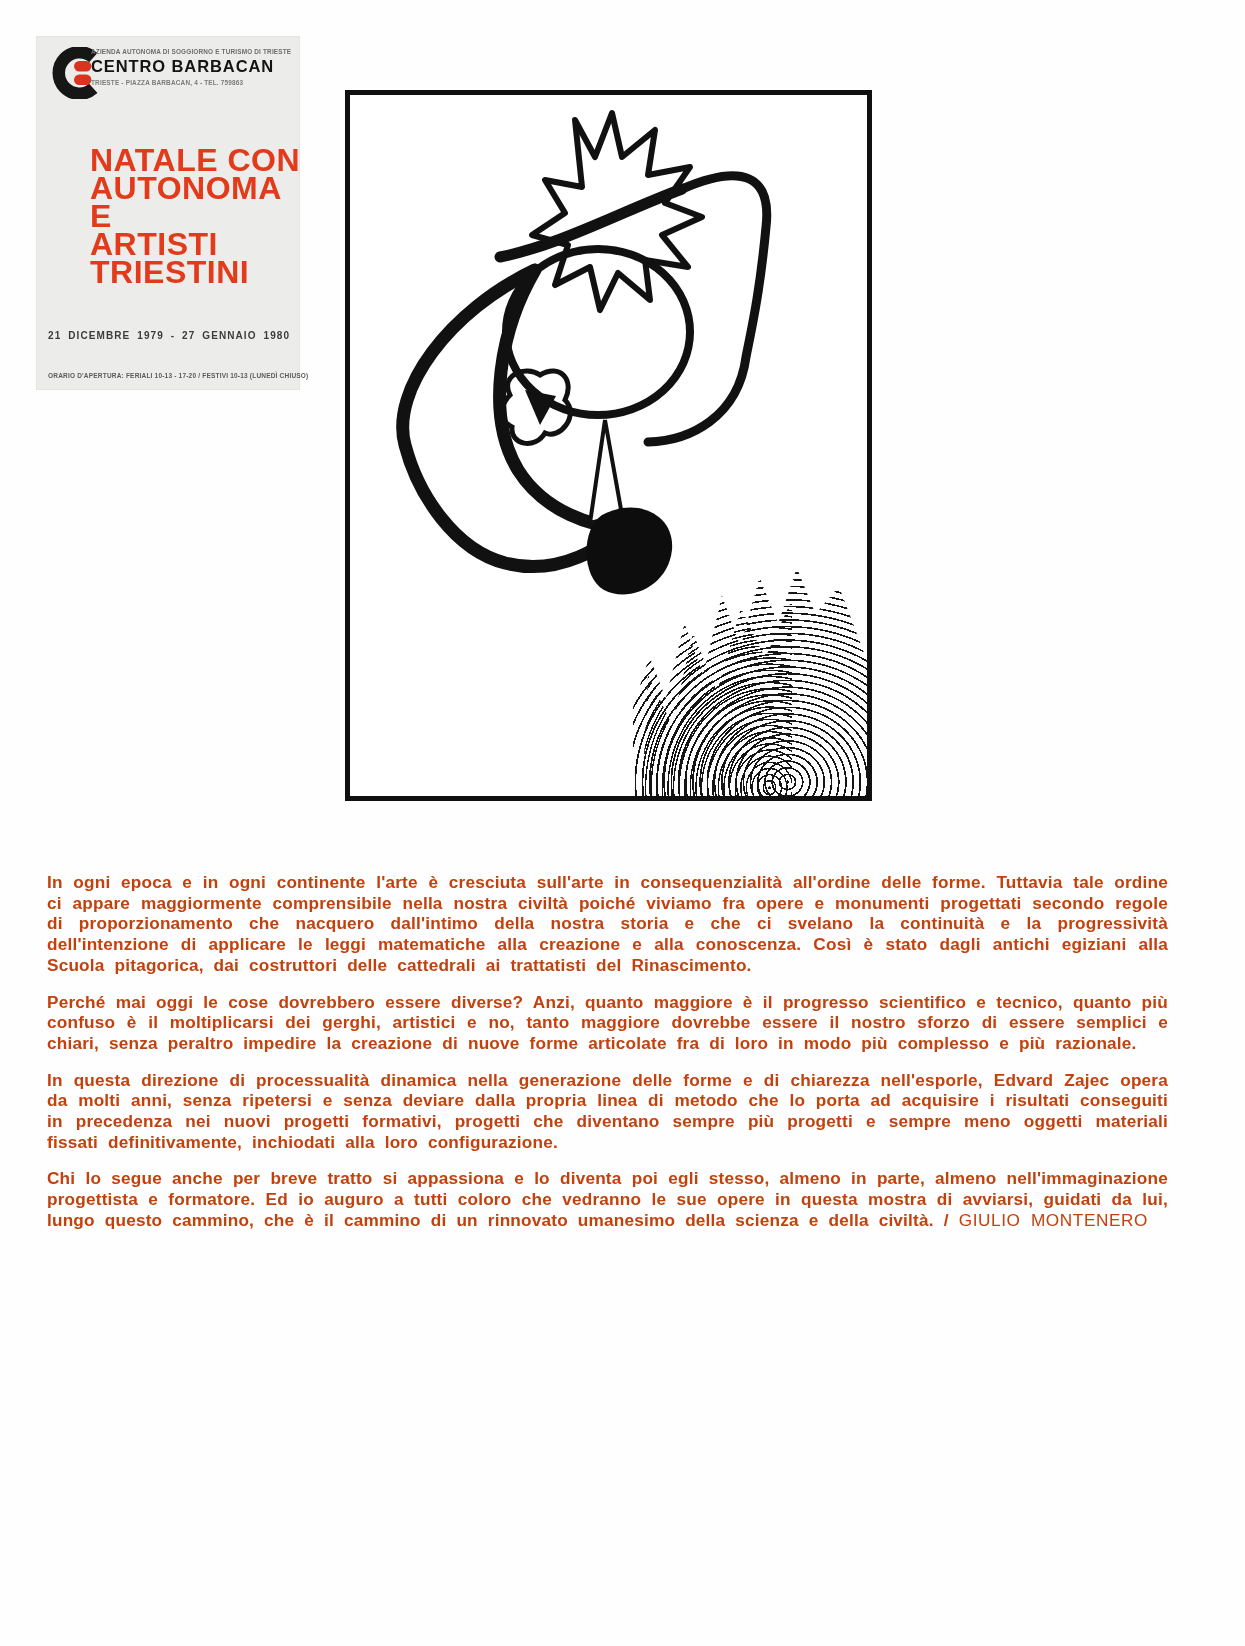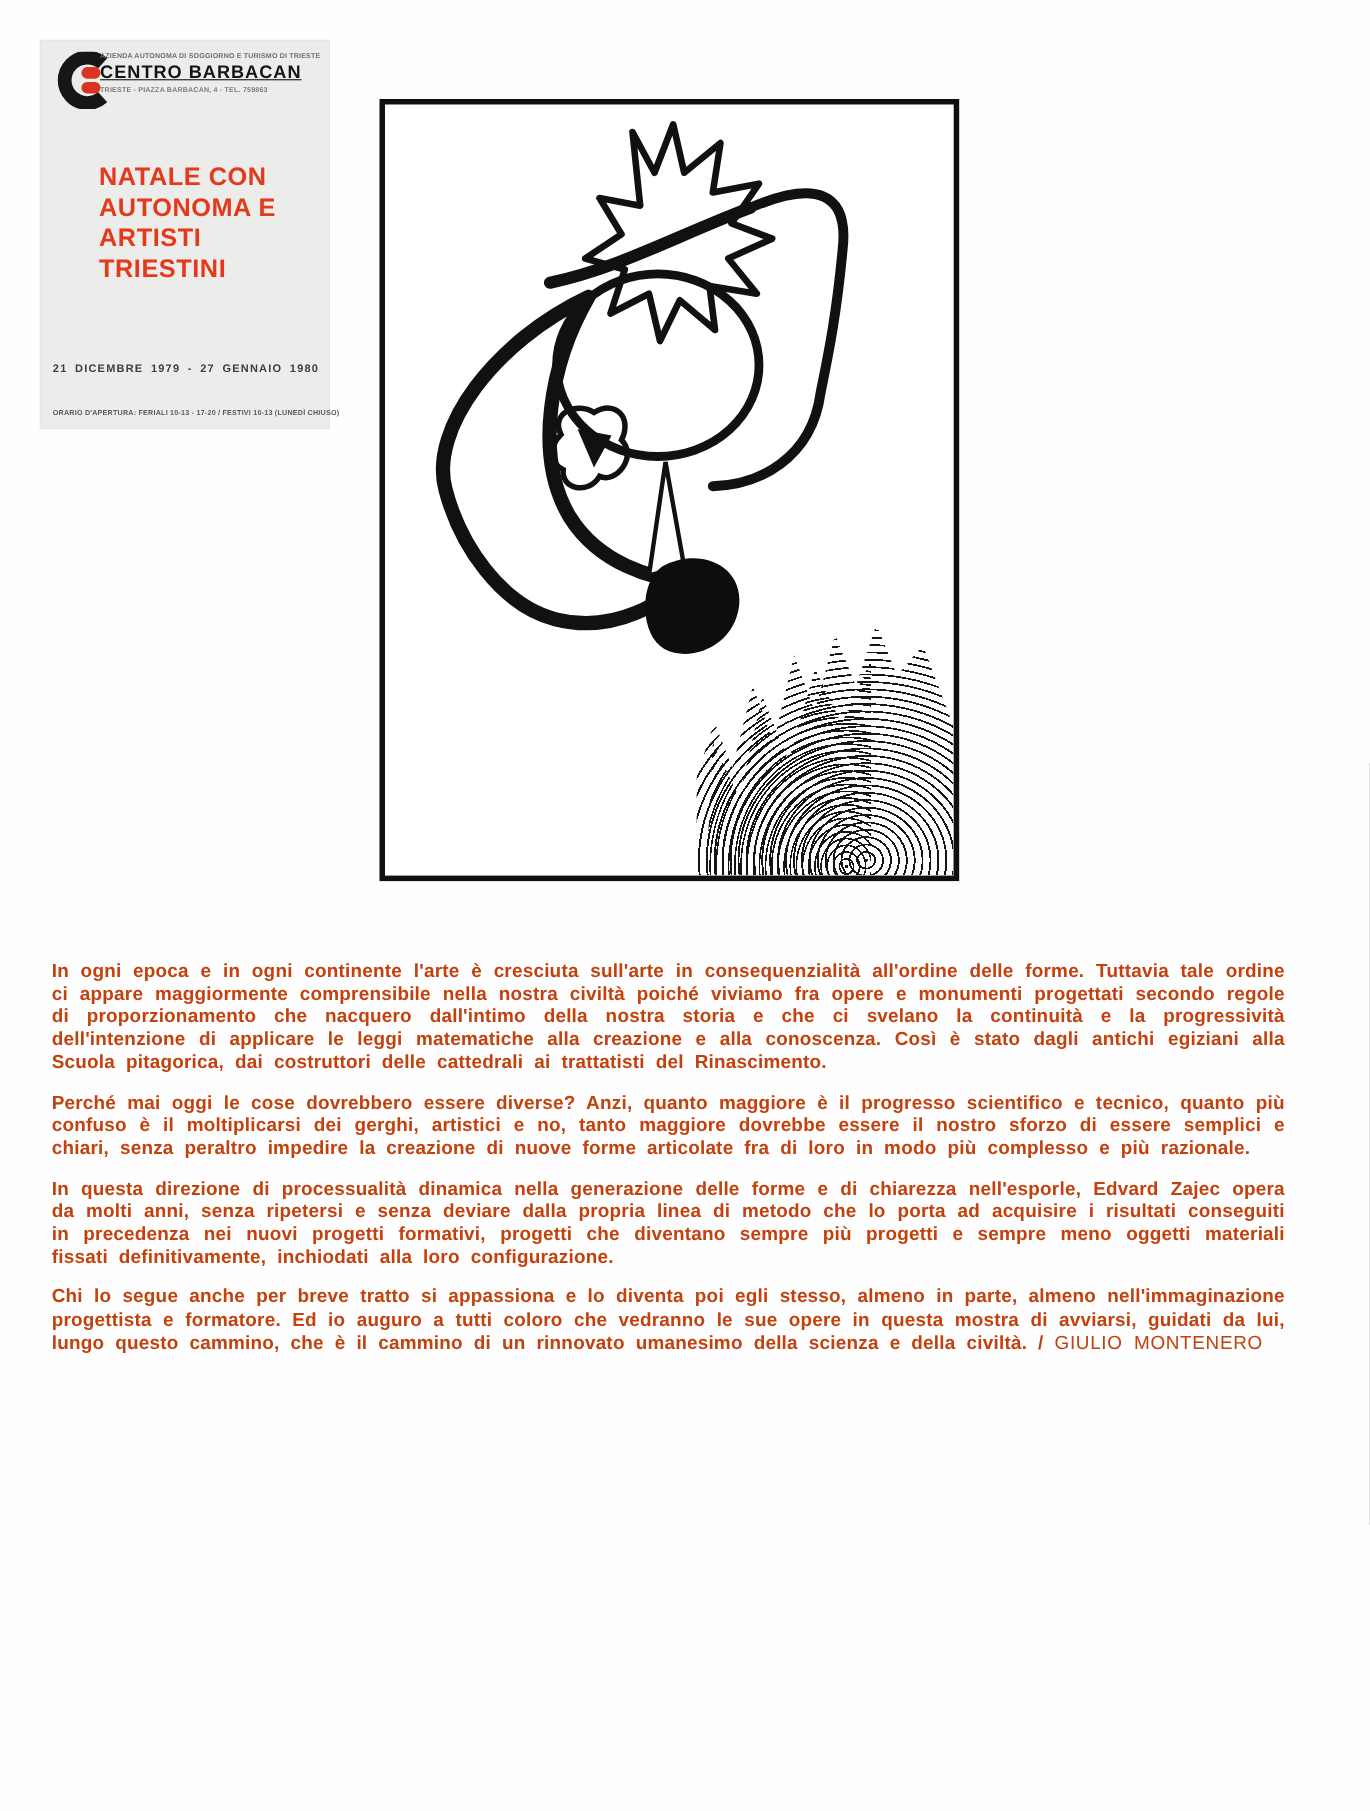--- a/index.html
+++ b/index.html
@@ -9,23 +9,23 @@
     font-family:"Liberation Sans",sans-serif;color:#1a1a1a;
   }
   
   .flyer{
     position:absolute;left:36px;top:36px;width:264px;height:354px;
     background:#ececea;box-shadow:0 0 0 1px #e3e3e0 inset;
   }
   .flyer-logo{position:absolute;left:13px;top:11px;width:52px;height:52px;}
   .flyer-head{position:absolute;left:55px;top:12px;width:205px;}
   .agency-line{font-size:6.4px;letter-spacing:.18px;color:#6d6d6d;font-weight:bold;white-space:nowrap;}
-  .center-name{font-size:16.5px;font-weight:bold;letter-spacing:.9px;color:#141414;margin-top:2px;white-space:nowrap;text-decoration:underline;}
+  .center-name{font-size:16.5px;font-weight:bold;letter-spacing:.9px;color:#141414;margin-top:2px;white-space:nowrap;}
   .address-line{font-size:6.4px;letter-spacing:.2px;color:#7b7b7b;font-weight:bold;margin-top:3px;white-space:nowrap;}
-  .flyer-title{position:absolute;left:54px;top:110px;line-height:28px;font-size:23px;font-weight:bold;letter-spacing:.5px;color:#e23a1a;}
+  .flyer-title{position:absolute;left:54px;top:110px;line-height:28px;font-size:32px;font-weight:bold;letter-spacing:.5px;color:#e23a1a;}
   .flyer-dates{position:absolute;left:12px;top:294px;font-size:10px;font-weight:600;letter-spacing:1.1px;word-spacing:3px;color:#3c3c3c;white-space:nowrap;}
   .flyer-hours{position:absolute;left:12px;top:336px;font-size:6.5px;font-weight:bold;letter-spacing:.2px;color:#5a5a5a;white-space:nowrap;}
   
   .art-frame{
     position:absolute;left:345px;top:90px;width:527px;height:711px;
     border:5px solid #101010;box-sizing:border-box;background:#ffffff;overflow:hidden;
   }
   .art-frame svg{position:absolute;left:0;top:0;}
   .moire-fan{position:absolute;}
   .fan-a{

